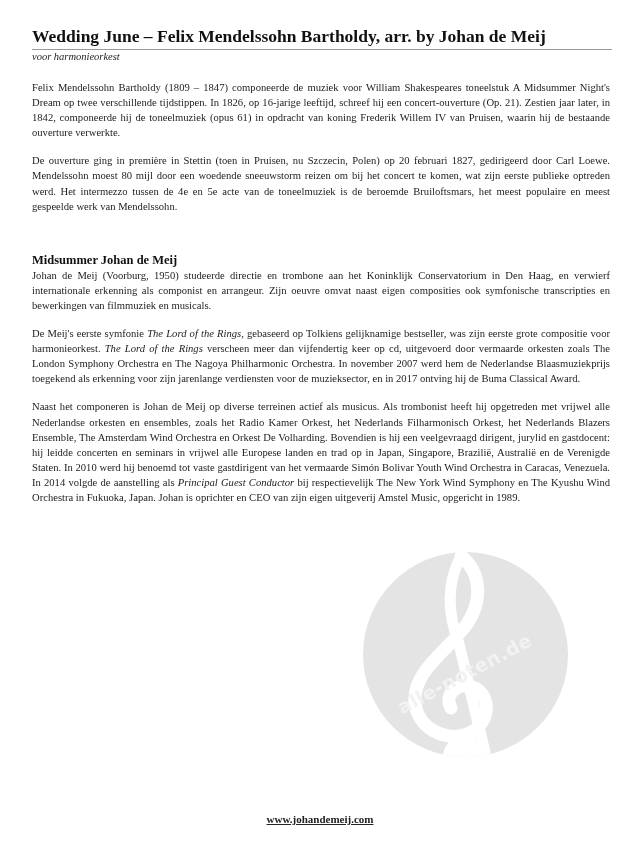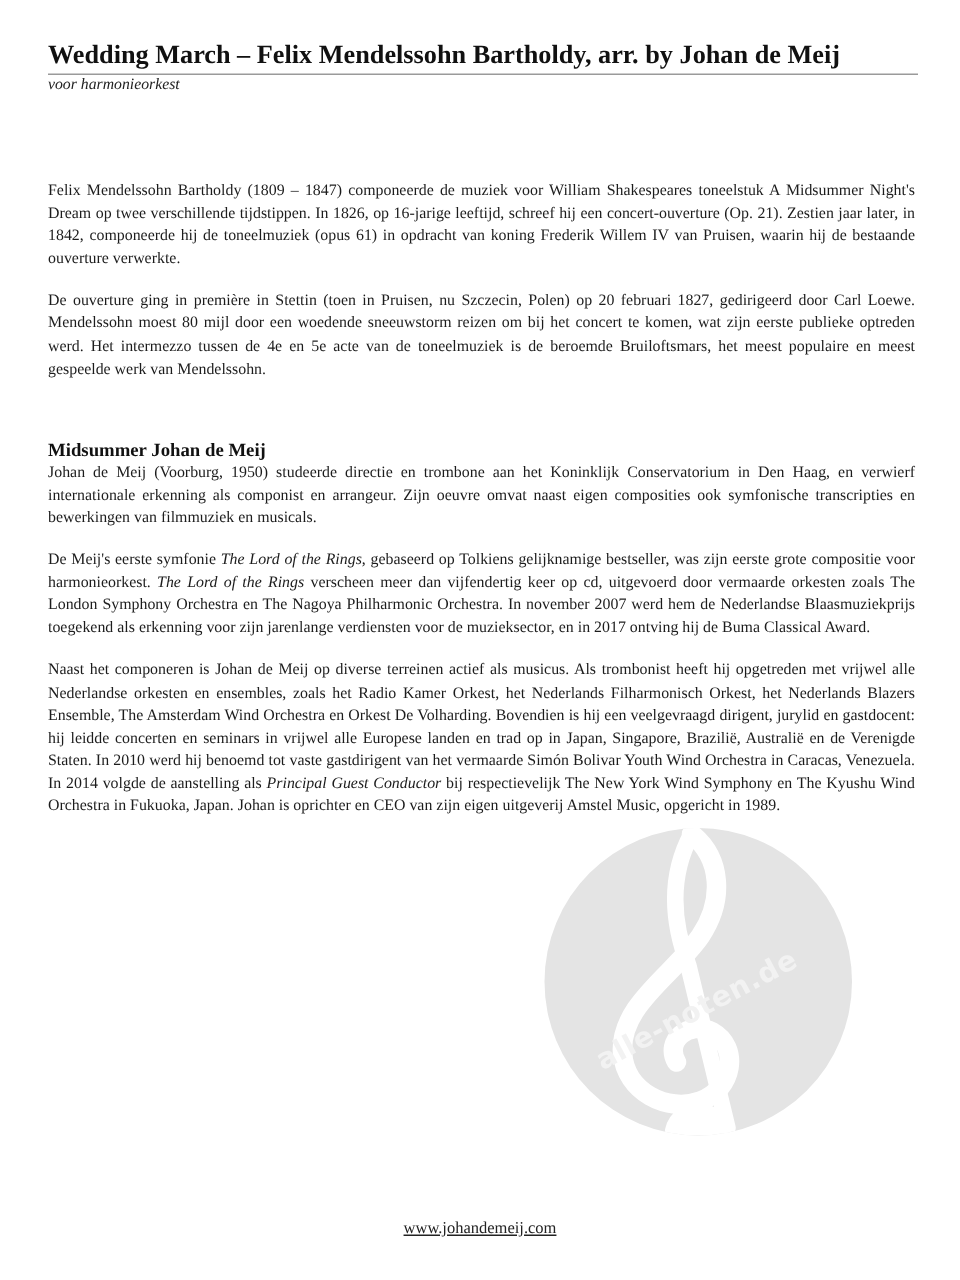--- a/index.html
+++ b/index.html
@@ -24,47 +24,47 @@
     font-size: 17.5px; font-weight: bold; color: #111;
     padding-bottom: 2px; border-bottom: 1.5px solid #9a9a9a;
     white-space: nowrap;
   }
   .subtitle {
     position: absolute; left: 32px; top: 51px;
     font-size: 10.5px; font-style: italic; color: #222; text-align: right;
   }
   .content {
     position: absolute; left: 32px; top: 80px; width: 578px;
-    font-size: 10.6px; line-height: 15.1px; text-align: justify; color: #1c1c1c; margin-top: 40px;
+    font-size: 10.6px; line-height: 15.1px; text-align: justify; color: #1c1c1c;
   }
   .content p { margin: 0 0 13px 0; }
   .content p.gap-after { margin-bottom: 38px; }
   .section-heading {
     font-size: 12.5px; font-weight: bold; color: #111; margin: 0; line-height: 16px;
   }
   .content p.bio-first { margin-top: 0; }
   i { font-style: italic; }
   .footer-link {
     position: absolute; left: 0; width: 640px; top: 813px; text-align: center;
-    font-size: 11px; color: #222; text-decoration: underline;
+    font-size: 11px; color: #222; text-decoration: underline; font-weight: bold;
   }
 </style>
 </head>
 <body>
 
 <div class="watermark">
   <svg viewBox="0 0 205 205">
     <path d="M98 4 C118 20 120 48 104 72 C86 98 50 118 52 150 C54 176 82 190 104 182 C126 174 130 146 112 136 C96 128 80 142 88 156" fill="none" stroke="#ffffff" stroke-width="13" stroke-linecap="round"></path>
     <path d="M98 4 C84 30 84 60 96 92 L122 200" fill="none" stroke="#ffffff" stroke-width="11" stroke-linecap="round"></path>
     <circle cx="102" cy="205" r="22" fill="#ffffff"></circle>
   </svg>
 </div>
 <div class="wm-text">alle-noten.de</div>
 
-<div class="title">Wedding March – Felix Mendelssohn Bartholdy, arr. by Johan de Meij</div>
+<div class="title">Wedding June – Felix Mendelssohn Bartholdy, arr. by Johan de Meij</div>
 <div class="subtitle">voor harmonieorkest</div>
 
 <div class="content">
   <p>Felix Mendelssohn Bartholdy (1809 – 1847) componeerde de muziek voor William Shakespeares toneelstuk A Midsummer Night's Dream op twee verschillende tijdstippen. In 1826, op 16-jarige leeftijd, schreef hij een concert-ouverture (Op. 21). Zestien jaar later, in 1842, componeerde hij de toneelmuziek (opus 61) in opdracht van koning Frederik Willem IV van Pruisen, waarin hij de bestaande ouverture verwerkte.</p>
   <p class="gap-after">De ouverture ging in première in Stettin (toen in Pruisen, nu Szczecin, Polen) op 20 februari 1827, gedirigeerd door Carl Loewe. Mendelssohn moest 80 mijl door een woedende sneeuwstorm reizen om bij het concert te komen, wat zijn eerste publieke optreden werd. Het intermezzo tussen de 4e en 5e acte van de toneelmuziek is de beroemde Bruiloftsmars, het meest populaire en meest gespeelde werk van Mendelssohn.</p>
 
   <h2 class="section-heading">Midsummer Johan de Meij</h2>
   <p class="bio-first">Johan de Meij (Voorburg, 1950) studeerde directie en trombone aan het Koninklijk Conservatorium in Den Haag, en verwierf internationale erkenning als componist en arrangeur. Zijn oeuvre omvat naast eigen composities ook symfonische transcripties en bewerkingen van filmmuziek en musicals.</p>
 
   <p><span>De Meij's eerste symfonie </span><i>The Lord of the Rings</i><span>, gebaseerd op Tolkiens gelijknamige bestseller, was zijn eerste grote compositie voor harmonieorkest. </span><i>The Lord of the Rings</i><span> verscheen meer dan vijfendertig keer op cd, uitgevoerd door vermaarde orkesten zoals The London Symphony Orchestra en The Nagoya Philharmonic Orchestra. In november 2007 werd hem de Nederlandse Blaasmuziekprijs toegekend als erkenning voor zijn jarenlange verdiensten voor de muzieksector, en in 2017 ontving hij de Buma Classical Award.</span></p>

